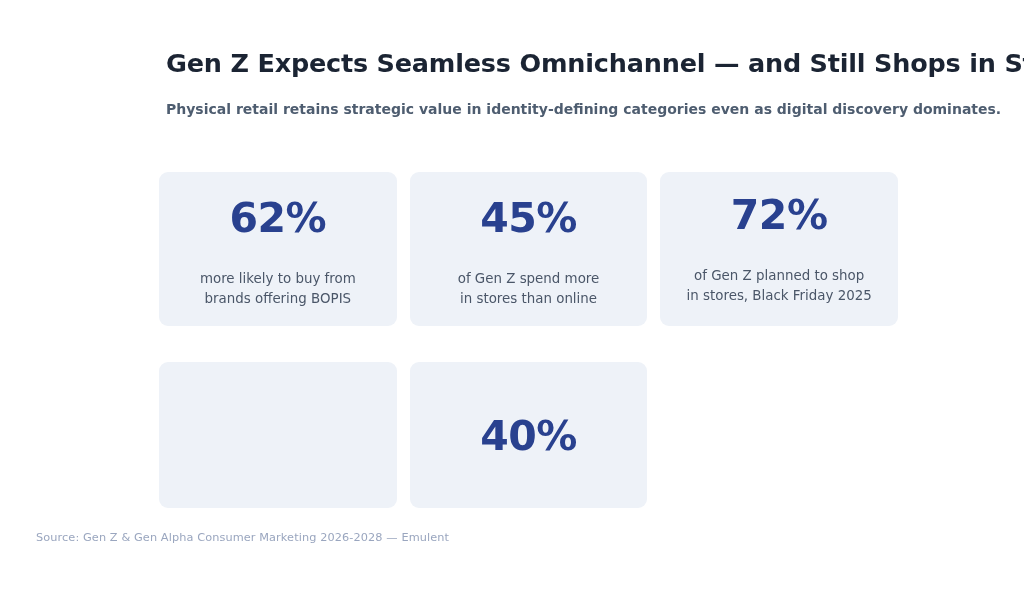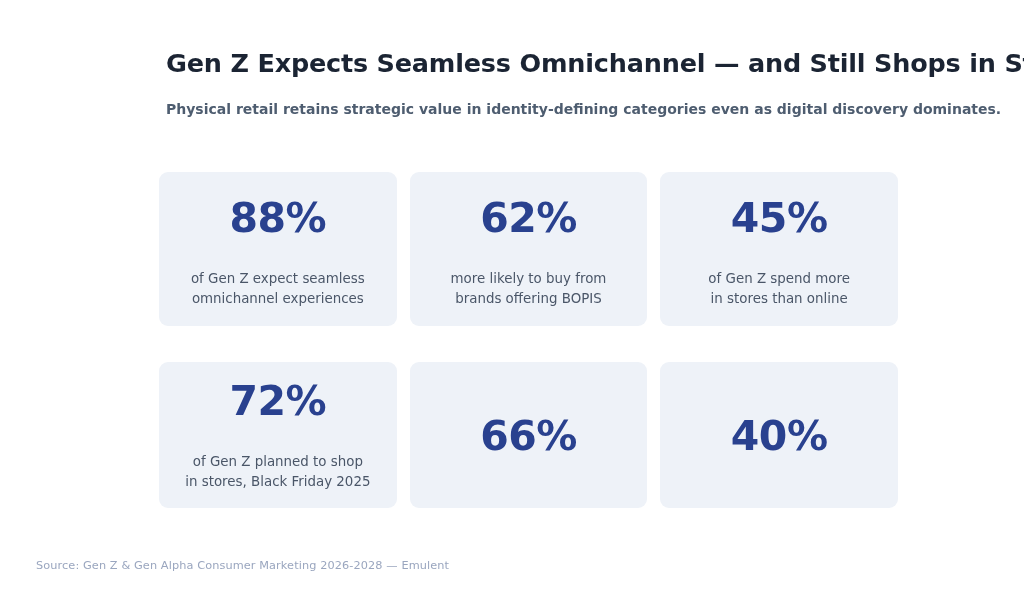--- a/index.html
+++ b/index.html
@@ -93,66 +93,60 @@
   .row-1 .stat-value { margin-top: 8px; }
   .row-1 .stat-label { margin-top: 30px; }
 
   .row-2 .stat-value { margin-top: 2px; text-align: right; }
   .row-2 .stat-label { margin-top: 30px; }
 
   
   .source {
     position: absolute;
     left: 36px;
-    top: 559px;
+    top: 531px;
     font-size: 11.3px;
     font-weight: 400;
     color: #9aa6bf;
     line-height: 1.3;
     letter-spacing: 0.1px;
   }
 </style>
 </head>
 <body>
 
 <div class="slide">
 
   <div class="header">
     <h1 class="title">Gen Z Expects Seamless Omnichannel — and Still Shops in Stores</h1>
     <p class="subtitle">Physical retail retains strategic value in identity-defining categories even as digital discovery dominates.</p>
   </div>
 
   <div class="stat-grid">
 
-    <div class="stat-card row-1">
-      <div class="stat-value">88%</div>
-      <div class="stat-label">of Gen Z expect seamless
-omnichannel experiences</div>
-    </div>
 
     <div class="stat-card row-1">
       <div class="stat-value">62%</div>
       <div class="stat-label">more likely to buy from
 brands offering BOPIS</div>
     </div>
 
     <div class="stat-card row-1">
       <div class="stat-value">45%</div>
       <div class="stat-label">of Gen Z spend more
 in stores than online</div>
     </div>
 
     <div class="stat-card row-2">
       <div class="stat-value">72%</div>
       <div class="stat-label">of Gen Z planned to shop
 in stores, Black Friday 2025</div>
     </div>
 
     <div class="stat-card row-2">
-      <div class="stat-value">66%</div>
     </div>
 
     <div class="stat-card row-2">
       <div class="stat-value">40%</div>
     </div>
 
   </div>
 
   <div class="source">Source: Gen Z &amp; Gen Alpha Consumer Marketing 2026-2028 — Emulent</div>
 

